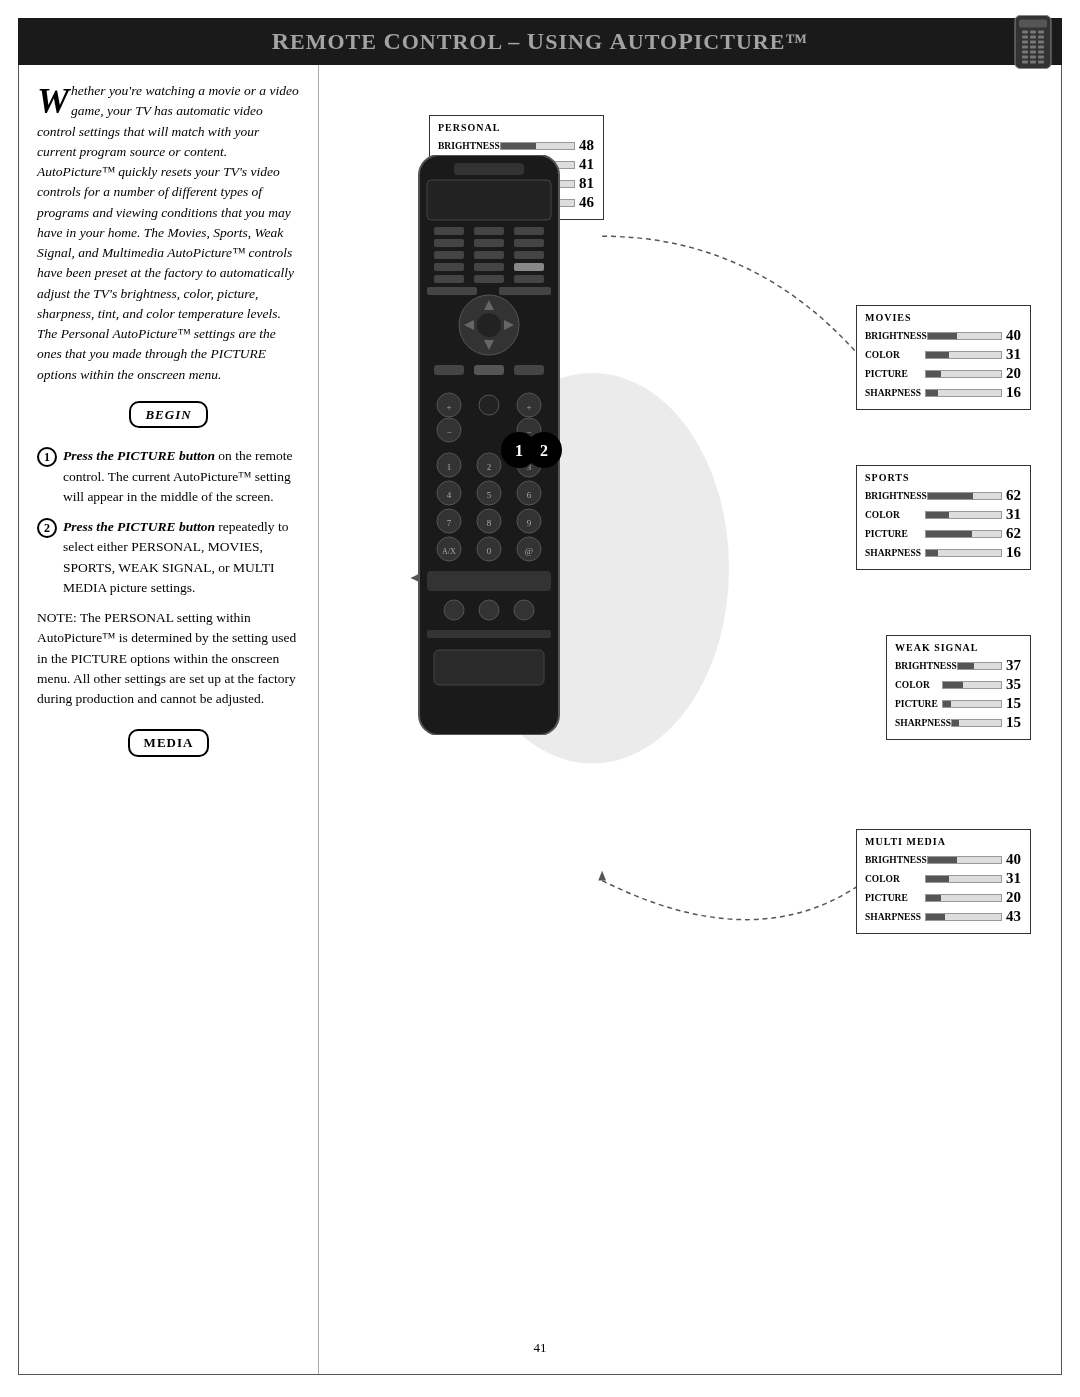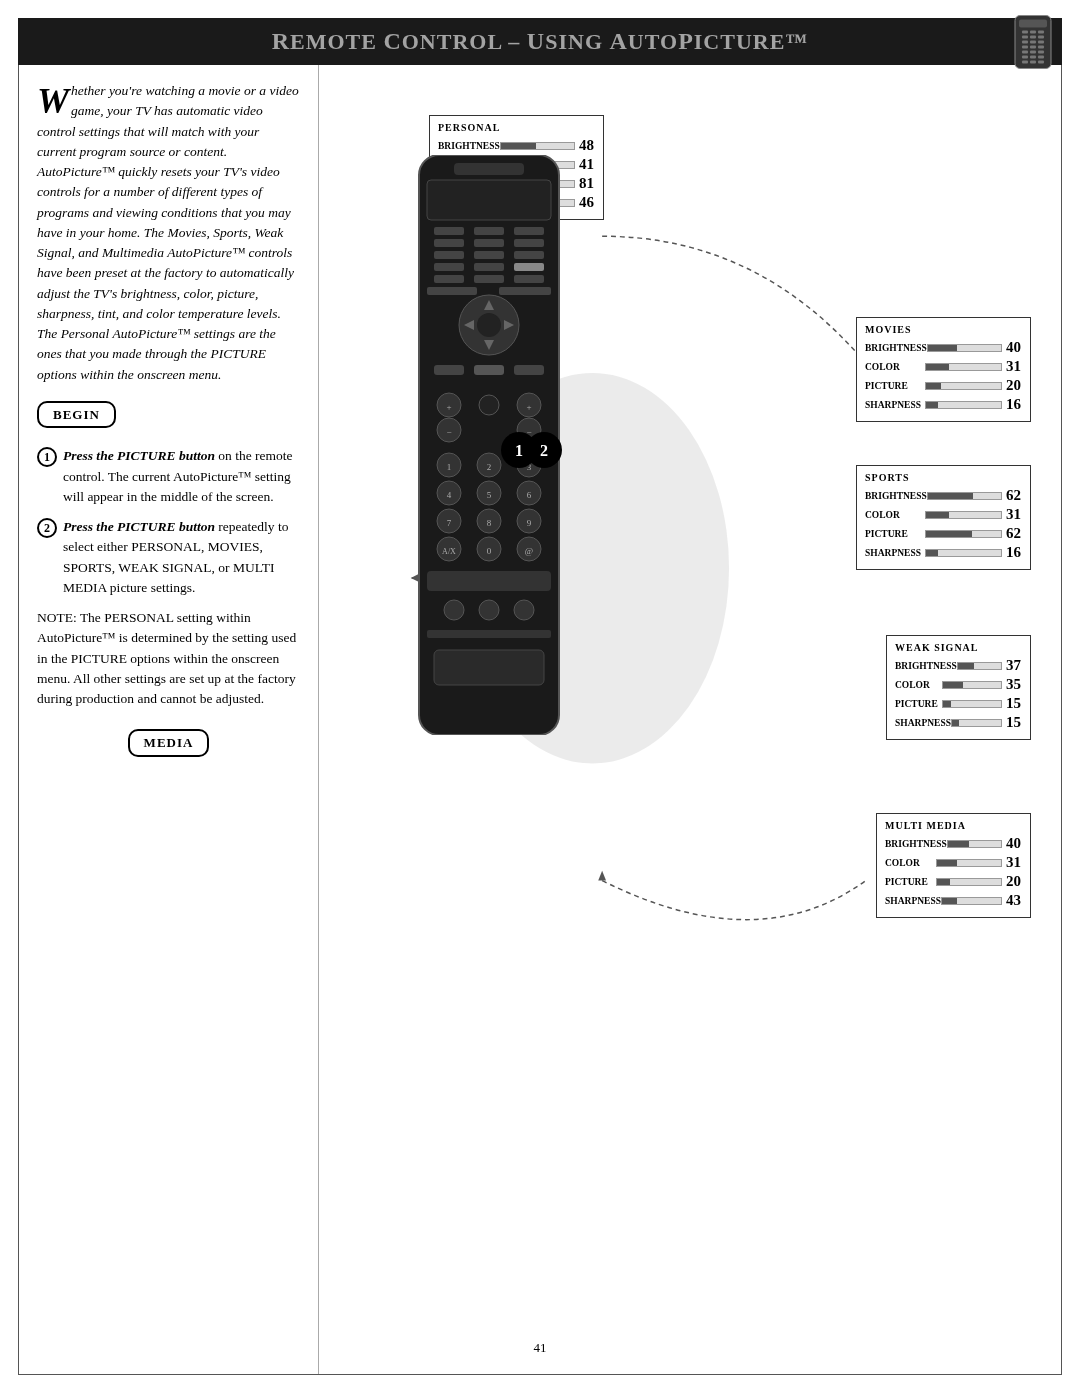--- a/index.html
+++ b/index.html
@@ -169,44 +169,44 @@
 
     
     .panel-personal {
       top: 50px;
       left: 110px;
       width: 175px;
     }
 
     
     .panel-movies {
-      top: 252px;
+      top: 240px;
       right: 30px;
       width: 175px;
     }
 
     
     .panel-sports {
       top: 400px;
       right: 30px;
       width: 175px;
     }
 
     
     .panel-weak {
       top: 570px;
       right: 30px;
       width: 145px;
     }
 
     
     .panel-multi {
-      top: 748px;
+      top: 764px;
       right: 30px;
-      width: 155px;
+      width: 175px;
     }
 
     
     .remote-container {
       position: absolute;
       top: 120px;
       left: 90px;
       width: 210px;
     }
 
@@ -267,21 +267,21 @@
 </div>
 
 <div class="main-content">
 
   <div class="left-col">
     <p>
       <span class="drop-cap">W</span>
       <span class="italic">hether you're watching a movie or a video game, your TV has automatic video control settings that will match with your current program source or content. AutoPicture™ quickly resets your TV's video controls for a number of different types of programs and viewing conditions that you may have in your home. The Movies, Sports, Weak Signal, and Multimedia AutoPicture™ controls have been preset at the factory to automatically adjust the TV's brightness, color, picture, sharpness, tint, and color temperature levels. The Personal AutoPicture™ settings are the ones that you made through the PICTURE options within the onscreen menu.</span>
     </p>
 
-    <div style="text-align:left; margin: 8px 0;">
+    <div style="text-align:center; margin: 8px 0; font-style: italic;">
       <span class="begin-box">BEGIN</span>
     </div>
 
     <div class="step">
       <span class="step-num">1</span>
       <div class="step-content">
         <span class="bold-italic">Press the PICTURE button</span>
         <span> on the remote control. The current AutoPicture™ setting will appear in the middle of the screen.</span>
       </div>
     </div>

